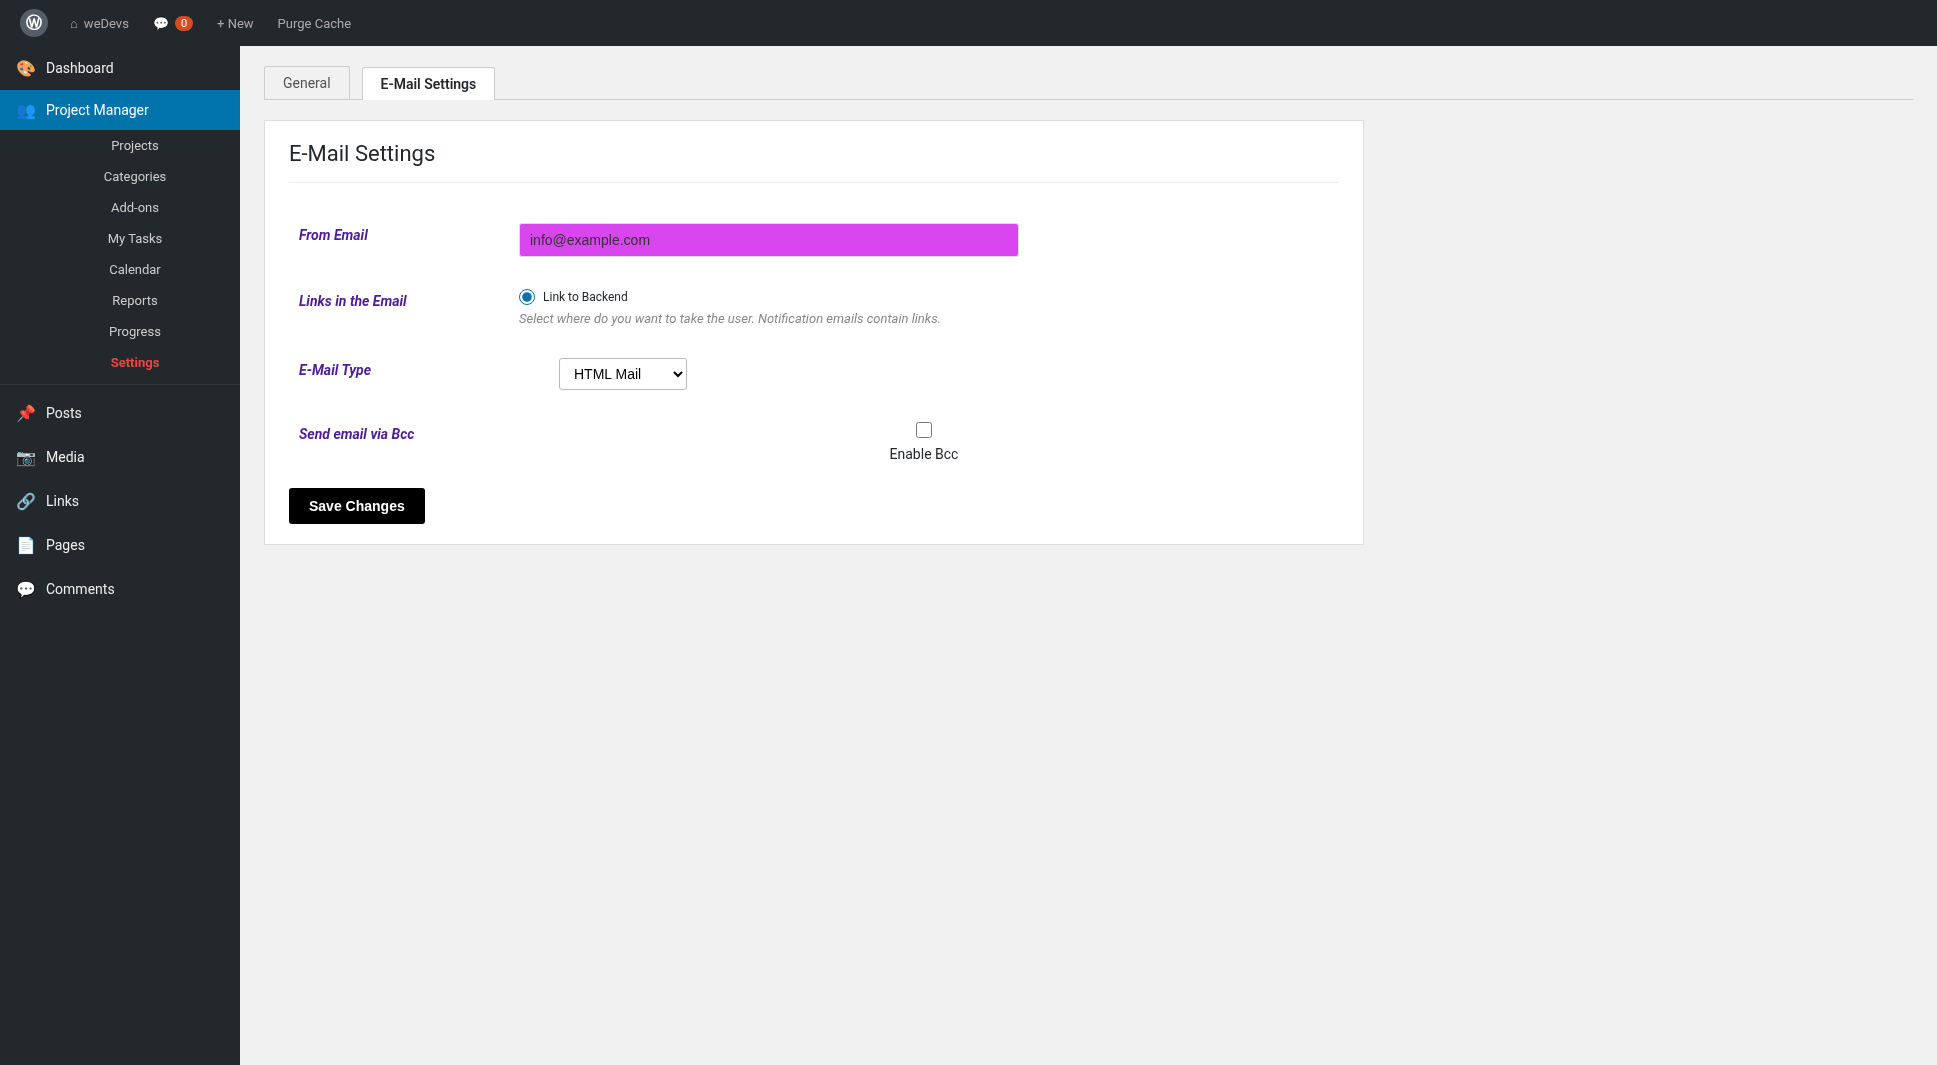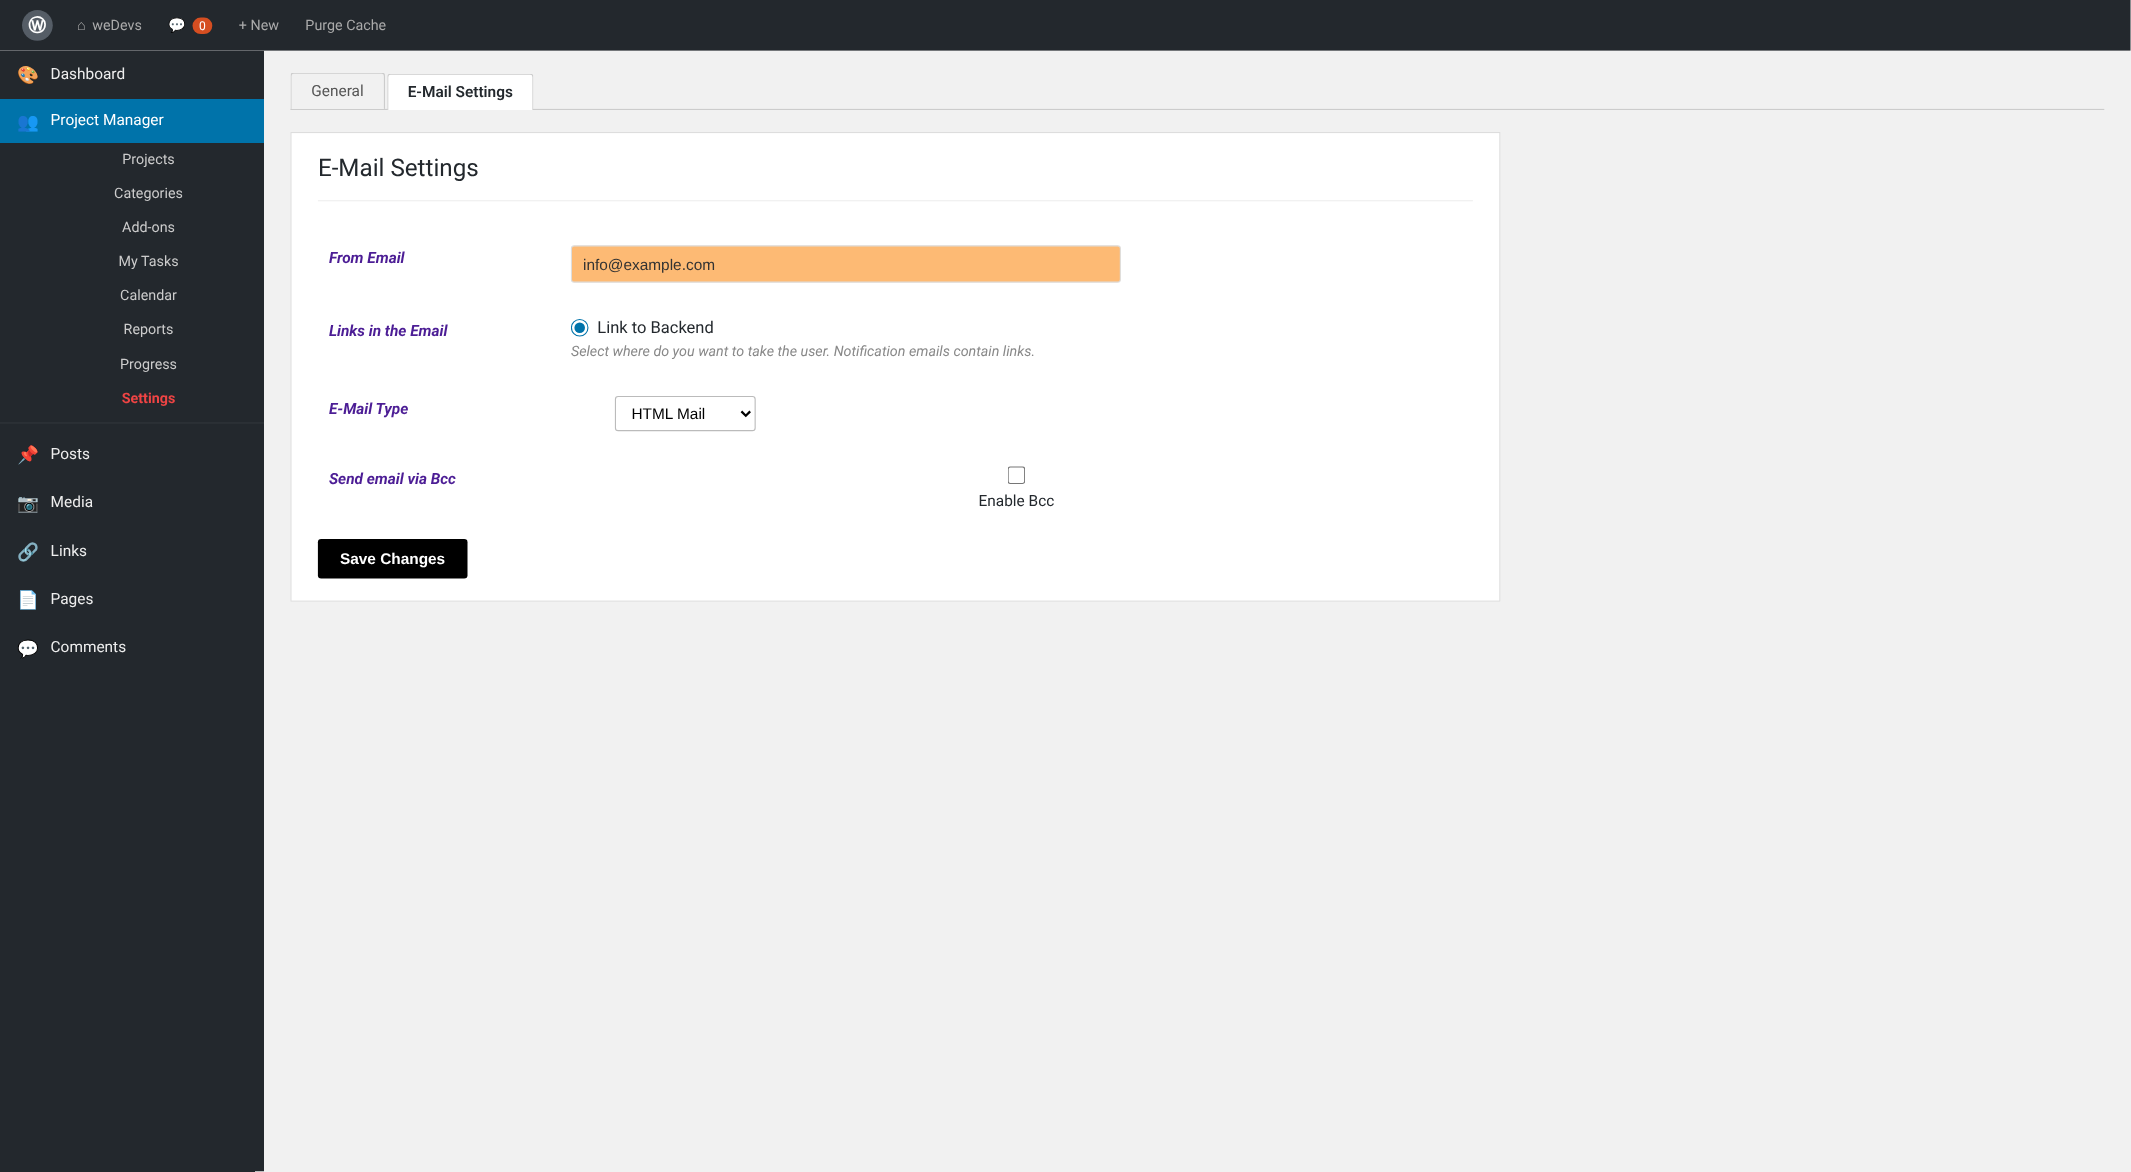--- a/index.html
+++ b/index.html
@@ -115,21 +115,21 @@
     #content {
       flex: 1;
       background: #f1f1f1;
       overflow-y: auto;
       padding: 20px 24px;
     }
 
     
     .tab-bar {
       display: flex;
-      gap: 0;
+      gap: 10px;
       margin-bottom: 20px;
       border-bottom: 1px solid #ccc;
     }
     .tab {
       padding: 8px 18px;
       background: #f1f1f1;
       border: 1px solid #ccc;
       border-bottom: none;
       cursor: pointer;
       font-size: 14px;
@@ -182,35 +182,35 @@
     }
 
     
     .text-input {
       width: 500px;
       padding: 8px 10px;
       border: 1px solid #ddd;
       border-radius: 3px;
       font-size: 14px;
       color: #333;
-      background: #fdba74;
+      background: #d946ef;
     }
 
     
     .radio-row {
       display: flex;
       align-items: center;
       gap: 8px;
       margin-bottom: 6px;
     }
     .radio-input {
       width: 16px; height: 16px;
       accent-color: #0073aa;
     }
-    .radio-label { font-size: 15px; color: #23282d; }
+    .radio-label { font-size: 12px; color: #23282d; }
     .radio-hint {
       font-size: 13px;
       color: #888;
       font-style: italic;
       margin-top: 4px;
     }
 
     
     .select-input {
       padding: 6px 28px 6px 10px;

